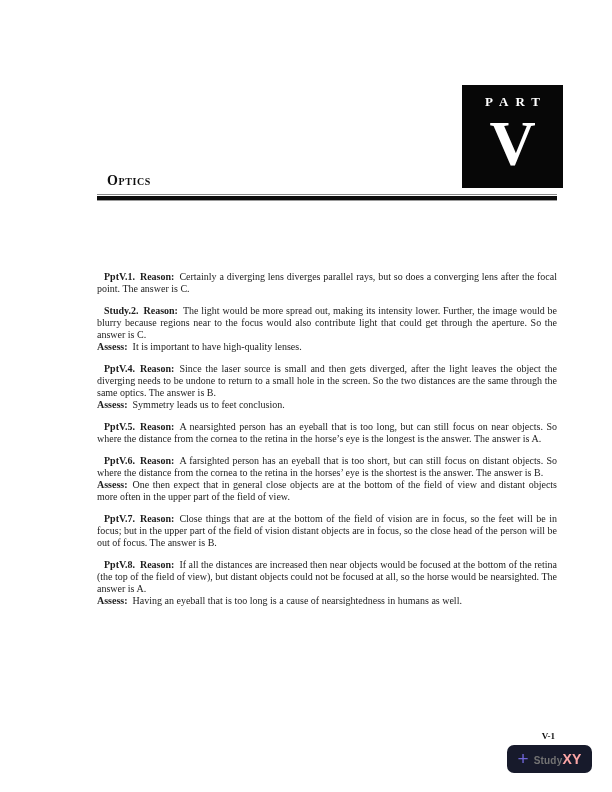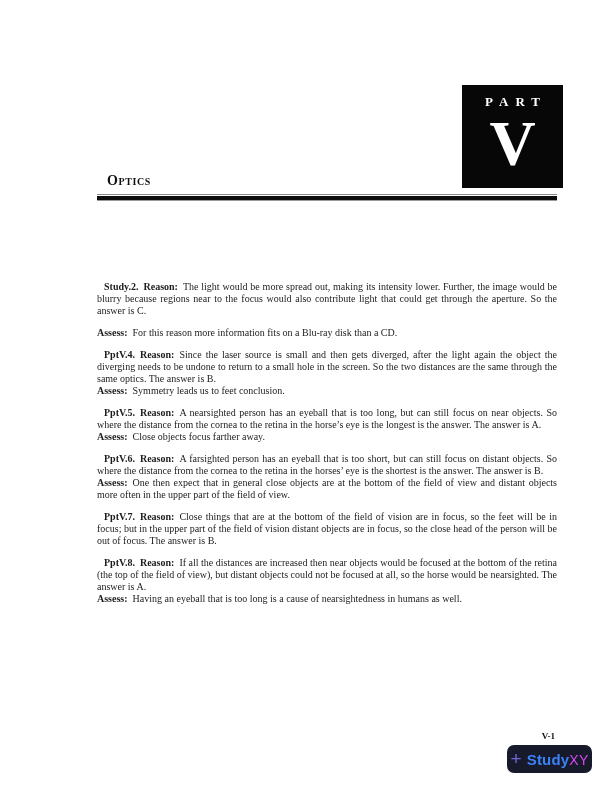--- a/index.html
+++ b/index.html
@@ -116,66 +116,66 @@
   }
   .brand-plus {
     color: #6e65d6;
     font-size: 19px;
     line-height: 1;
     font-weight: normal;
     margin-top: -2px;
   }
   .brand-text { display: flex; align-items: baseline; }
   .brand-name {
-    color: #3b82f6;
-    font-weight: bold;
-    font-size: 15px;
+    color: #737373;
+    font-weight: bold;
+    font-size: 10px;
     letter-spacing: 0.2px;
   }
   .brand-accent {
-    color: #d946ef;
-    font-weight: normal;
+    color: #fca5a5;
+    font-weight: bold;
     font-size: 14px;
     letter-spacing: 0.2px;
   }
 </style>
 </head>
 <body>
 
 <div class="page">
 
   <div class="part-box">
     <span class="part-word">PART</span>
     <span class="part-numeral">V</span>
   </div>
 
   <div class="section-title">Optics</div>
   <div class="head-rule"></div>
 
   <div class="content">
 
     <div class="problem">
+      <p class="reason-p"><span class="prob-id">PptV.1.</span><span class="seg-label">Reason:</span><span>Certainly a diverging lens diverges parallel rays, but so does a converging lens after the focal point. The answer is C.</span></p>
     </div>
 
     <div class="problem">
       <p class="reason-p"><span class="prob-id">Study.2.</span><span class="seg-label">Reason:</span><span>The light would be more spread out, making its intensity lower. Further, the image would be blurry because regions near to the focus would also contribute light that could get through the aperture. So the answer is C.</span></p>
-    </div>
-
-    <div class="problem">
-      <p class="assess-p"><span class="seg-label">Assess:</span><span>For this reason more information fits on a Blu-ray disk than a CD.</span></p>
-    </div>
-
-    <div class="problem">
-      <p class="reason-p"><span class="prob-id">PptV.4.</span><span class="seg-label">Reason:</span><span>Since the laser source is small and then gets diverged, after the light again the object the diverging needs to be undone to return to a small hole in the screen. So the two distances are the same through the same optics. The answer is B.</span></p>
+      <p class="assess-p"><span class="seg-label">Assess:</span><span>It is important to have high-quality lenses.</span></p>
+    </div>
+
+    <div class="problem">
+    </div>
+
+    <div class="problem">
+      <p class="reason-p"><span class="prob-id">PptV.4.</span><span class="seg-label">Reason:</span><span>Since the laser source is small and then gets diverged, after the light leaves the object the diverging needs to be undone to return to a small hole in the screen. So the two distances are the same through the same optics. The answer is B.</span></p>
       <p class="assess-p"><span class="seg-label">Assess:</span><span>Symmetry leads us to feet conclusion.</span></p>
     </div>
 
     <div class="problem">
       <p class="reason-p"><span class="prob-id">PptV.5.</span><span class="seg-label">Reason:</span><span>A nearsighted person has an eyeball that is too long, but can still focus on near objects. So where the distance from the cornea to the retina in the horse’s eye is the longest is the answer. The answer is A.</span></p>
-      <p class="assess-p"><span class="seg-label">Assess:</span><span>Close objects focus farther away.</span></p>
     </div>
 
     <div class="problem">
       <p class="reason-p"><span class="prob-id">PptV.6.</span><span class="seg-label">Reason:</span><span>A farsighted person has an eyeball that is too short, but can still focus on distant objects. So where the distance from the cornea to the retina in the horses’ eye is the shortest is the answer. The answer is B.</span></p>
       <p class="assess-p"><span class="seg-label">Assess:</span><span>One then expect that in general close objects are at the bottom of the field of view and distant objects more often in the upper part of the field of view.</span></p>
     </div>
 
     <div class="problem">
       <p class="reason-p"><span class="prob-id">PptV.7.</span><span class="seg-label">Reason:</span><span>Close things that are at the bottom of the field of vision are in focus, so the feet will be in focus; but in the upper part of the field of vision distant objects are in focus, so the close head of the person will be out of focus. The answer is B.</span></p>
     </div>

